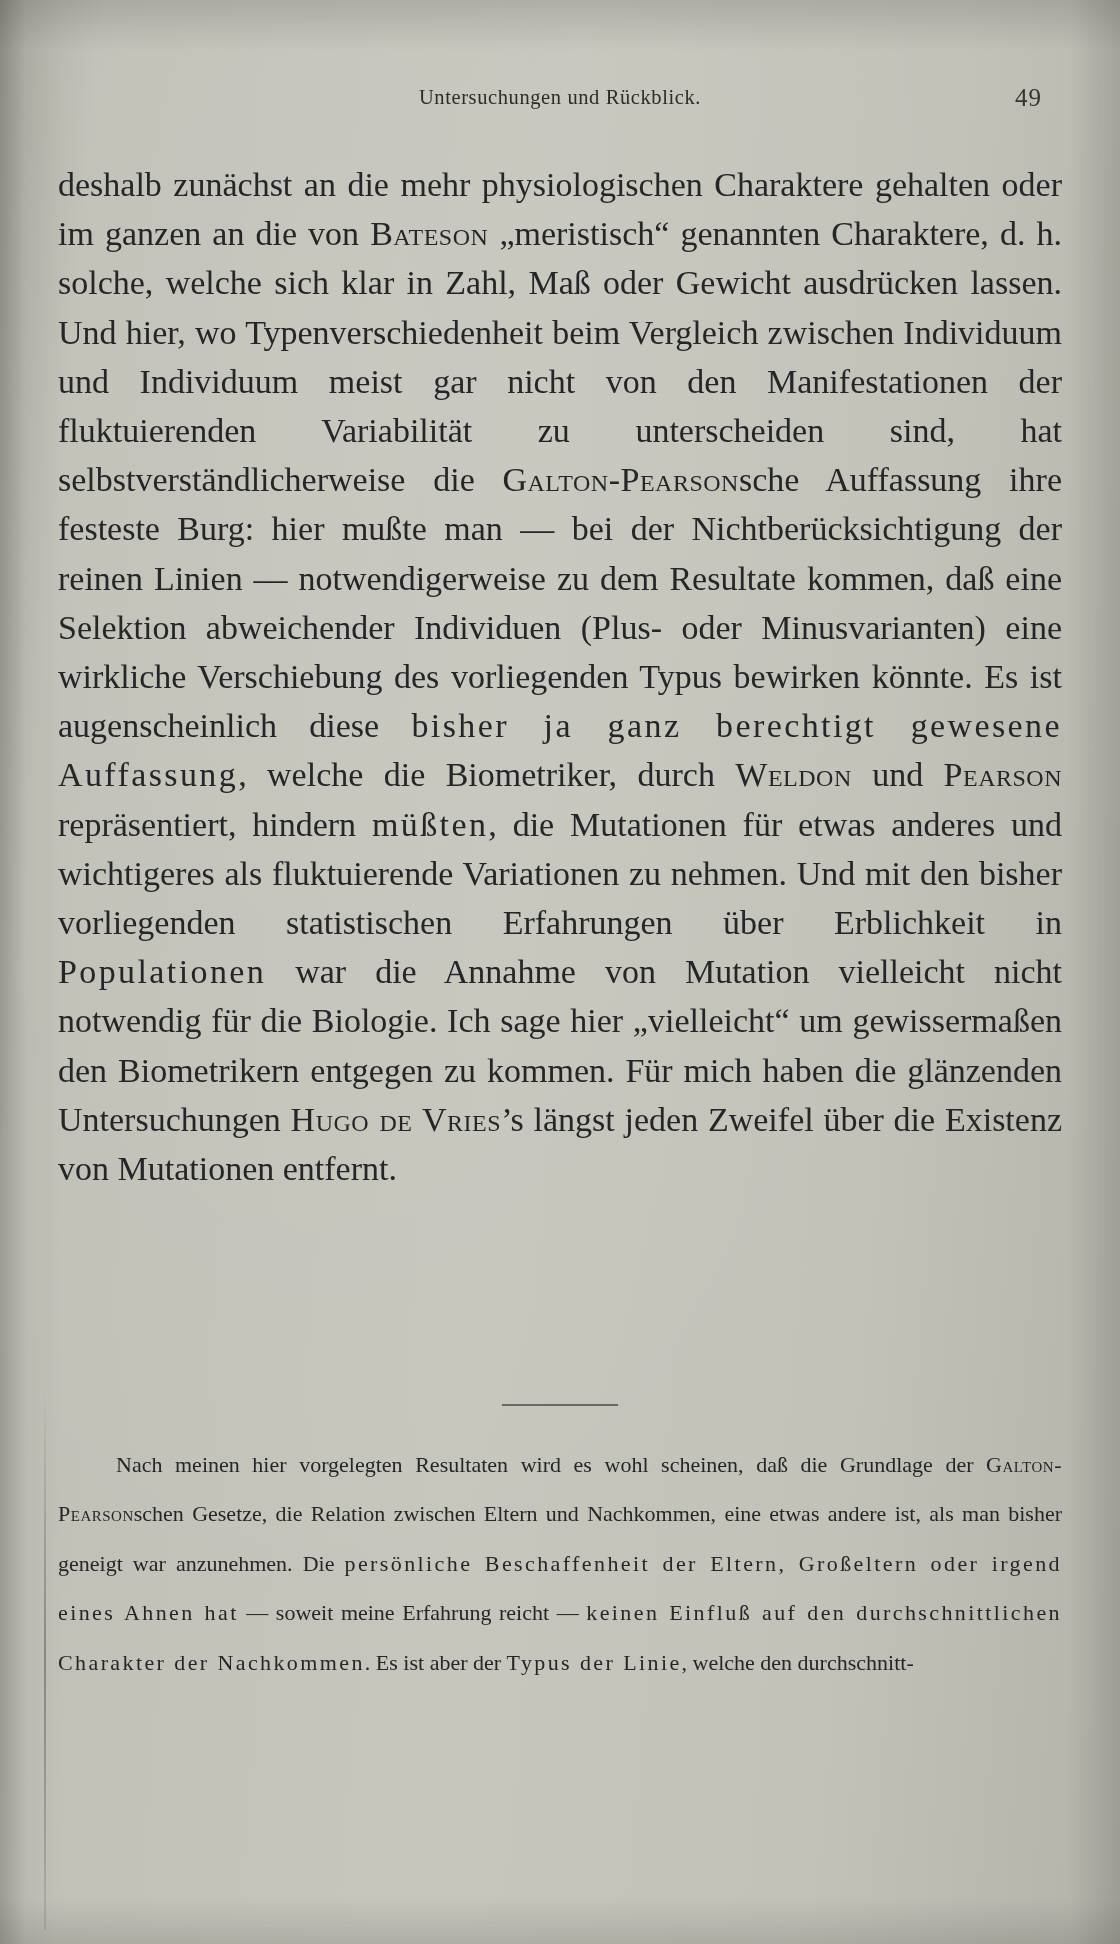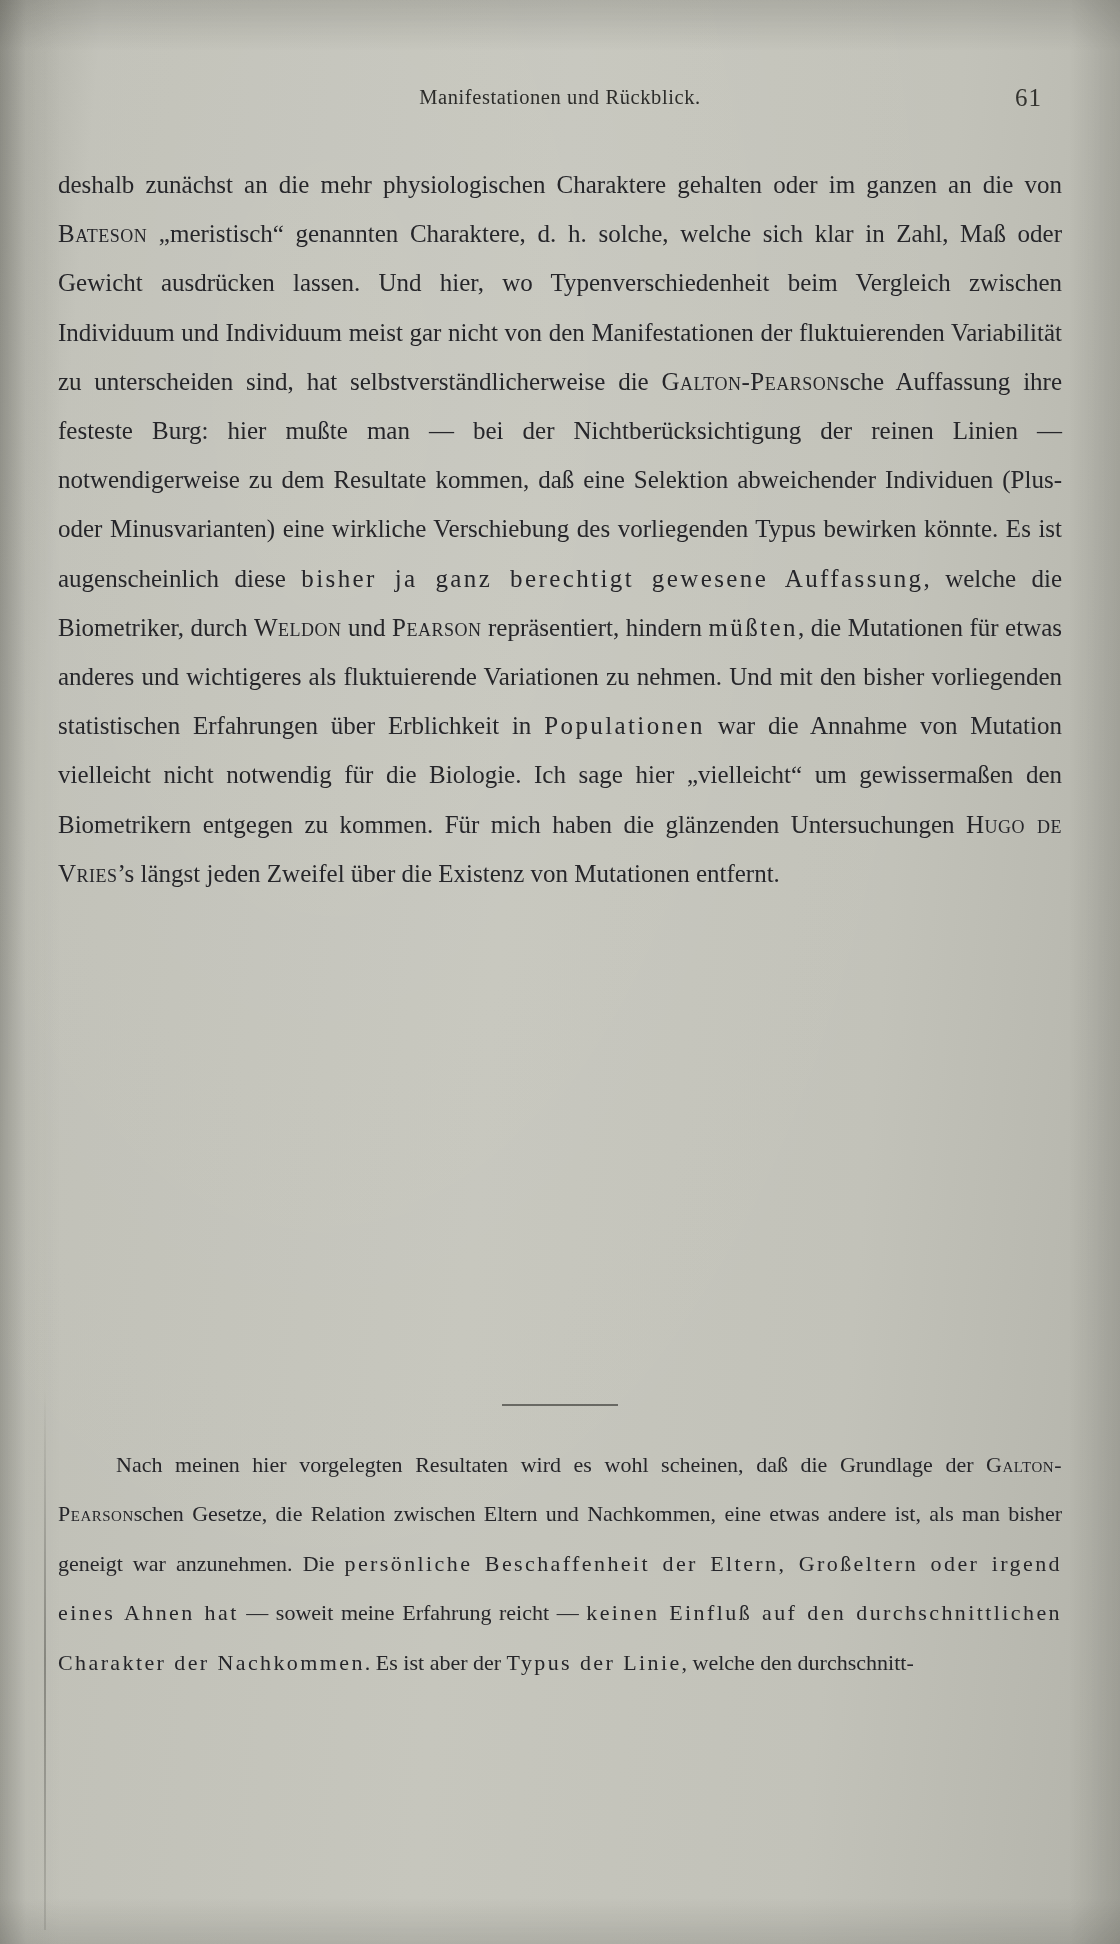--- a/index.html
+++ b/index.html
@@ -69,21 +69,21 @@
     color: #33332f;
     letter-spacing: 1px;
   }
 
   .body-text {
     position: absolute;
     top: 160px;
     left: 58px;
     width: 1004px;
     color: #26262a;
-    font-size: 25px;
+    font-size: 34px;
     line-height: 49.2px;
     text-align: justify;
   }
   .para {
     margin: 0;
     text-align: justify;
     text-justify: inter-word;
   }
   .para.first { text-indent: 0; }
   .para.second { text-indent: 58px; }
@@ -117,22 +117,22 @@
     font-size: 22px;
     line-height: 49.4px;
   }
 </style>
 </head>
 <body>
 
 <div class="page">
 
   <div class="header">
-    <div class="running-title">Manifestationen und Rückblick.</div>
-    <div class="folio">61</div>
+    <div class="running-title">Untersuchungen und Rückblick.</div>
+    <div class="folio">49</div>
   </div>
 
   <div class="body-text">
     <p class="para first" id="p1"><span>deshalb zunächst an die mehr physiologischen Charaktere gehalten oder im ganzen an die von </span><span class="sc">Bateson</span><span> „meristisch“ genannten Charaktere, d. h. solche, welche sich klar in Zahl, Maß oder Gewicht ausdrücken lassen. Und hier, wo Typenverschiedenheit beim Vergleich zwischen Individuum und Individuum meist gar nicht von den Manifestationen der fluktuierenden Variabilität zu unterscheiden sind, hat selbstverständlicherweise die </span><span class="sc">Galton-Pearson</span><span>sche Auffassung ihre festeste Burg: hier mußte man — bei der Nichtberücksichtigung der reinen Linien — notwendigerweise zu dem Resultate kommen, daß eine Selektion abweichender Individuen (Plus- oder Minusvarianten) eine wirkliche Verschiebung des vorliegenden Typus bewirken könnte. Es ist augenscheinlich diese </span><span class="sp">bisher ja ganz berechtigt gewesene Auffassung</span><span>, welche die Biometriker, durch </span><span class="sc">Weldon</span><span> und </span><span class="sc">Pearson</span><span> repräsentiert, hindern </span><span class="sp">müßten</span><span>, die Mutationen für etwas anderes und wichtigeres als fluktuierende Variationen zu nehmen. Und mit den bisher vorliegenden statistischen Erfahrungen über Erblichkeit in </span><span class="sp">Populationen</span><span> war die Annahme von Mutation vielleicht nicht notwendig für die Biologie. Ich sage hier „vielleicht“ um gewissermaßen den Biometrikern entgegen zu kommen. Für mich haben die glänzenden Untersuchungen </span><span class="sc">Hugo de Vries</span><span>’s längst jeden Zweifel über die Existenz von Mutationen entfernt.</span></p>
   </div>
 
   <div class="rule"></div>
 
   <div class="para2wrap">
     <p class="para second" id="p2"><span>Nach meinen hier vorgelegten Resultaten wird es wohl scheinen, daß die Grundlage der </span><span class="sc">Galton-Pearson</span><span>schen Gesetze, die Relation zwischen Eltern und Nachkommen, eine etwas andere ist, als man bisher geneigt war anzunehmen. Die </span><span class="sp">persönliche Beschaffenheit der Eltern, Großeltern oder irgend eines Ahnen hat</span><span> — soweit meine Erfahrung reicht — </span><span class="sp">keinen Einfluß auf den durchschnittlichen Charakter der Nachkommen</span><span>. Es ist aber der </span><span class="sp">Typus der Linie</span><span>, welche den durchschnitt-</span></p>

